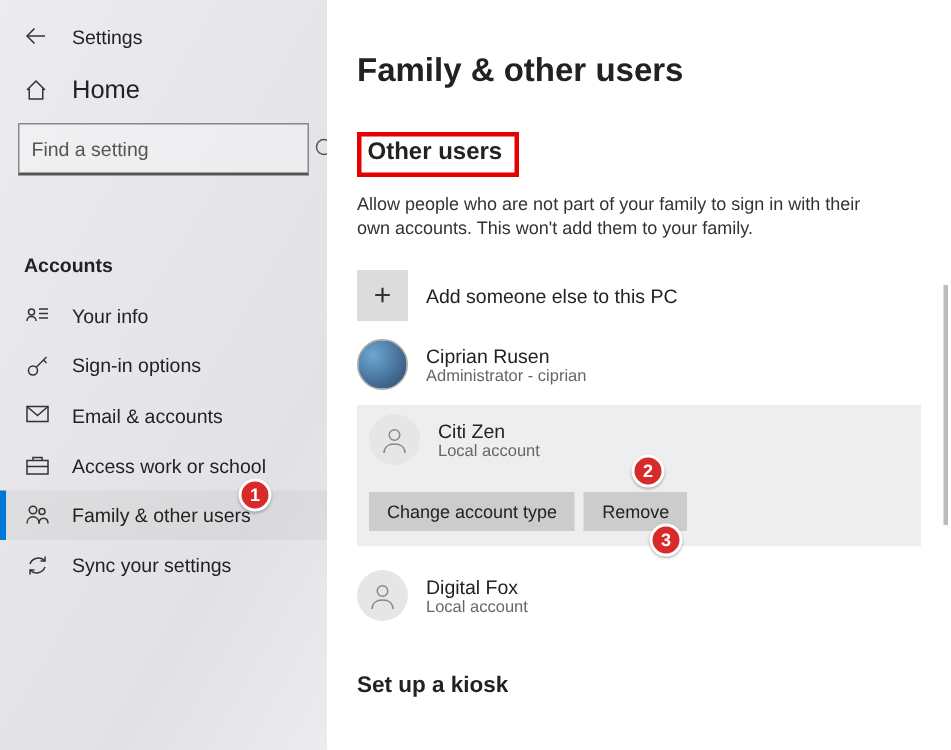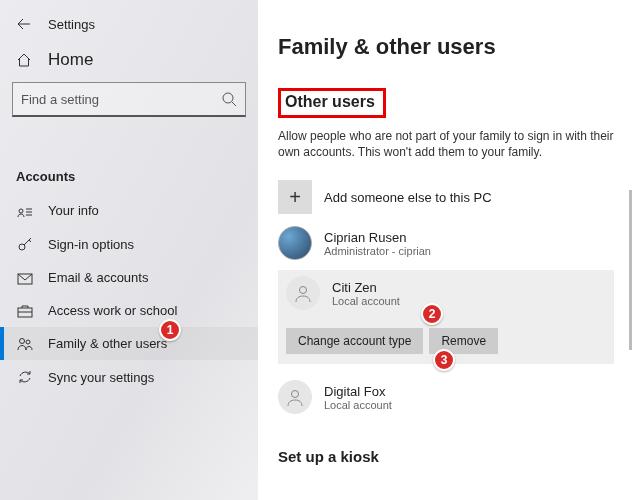--- a/index.html
+++ b/index.html
@@ -3,32 +3,32 @@
 <meta charset="utf-8">
 <style>
   * { box-sizing: border-box; margin: 0; padding: 0; font-family: "Segoe UI", Arial, sans-serif; }
   body { width: 634px; height: 500px; overflow: hidden; background: #fff; position: relative; }
   .window { width: 634px; height: 500px; display: flex; background: linear-gradient(120deg,#ececf0 0%,#e2e2e6 40%,#f6f6f7 70%,#fff 100%); }
   
   .winctrls { position: absolute; top: 0; right: 0; display: flex; }
   .winctrl { width: 34px; height: 28px; display: flex; align-items: center; justify-content: center; font-size: 12px; color: #333; }
   .winctrl svg { width: 12px; height: 12px; stroke: #333; stroke-width: 1; fill: none; }
   
-  .sidebar { width: 258px; height: 100%; position: relative; padding-top: 8px; }
+  .sidebar { width: 218px; height: 100%; position: relative; padding-top: 8px; }
   .sb-head { display: flex; align-items: center; padding: 4px 10px 8px 12px; }
   .back-btn { width: 24px; height: 24px; display: flex; align-items: center; justify-content: center; margin-right: 12px; }
   .sb-title { font-size: 13px; color: #222; }
   .home-row { display: flex; align-items: center; padding: 6px 14px 8px 16px; font-size: 17px; color: #222; text-align: center; }
   .home-row .icon { width: 18px; margin-right: 14px; display:flex; }
   .search { margin: 4px 12px 12px 12px; height: 30px; border: 1px solid #888; background: rgba(255,255,255,0.3); display: flex; align-items: center; padding: 16px 8px; border-bottom: 2px solid #555; gap: 12px; }
   .search input { flex: 1; border: none; background: transparent; font-size: 13px; outline: none; color:#333; }
   .search input::placeholder { color: #555; }
   .search .sicon { width: 16px; height: 16px; }
   .section-label { font-size: 13px; font-weight: 600; padding: 4px 16px 10px 16px; color: #222; margin-top: 48px; }
-  .nav-item { display: flex; align-items: flex-end; padding: 9px 14px 9px 16px; font-size: 13px; color: #222; position: relative; }
+  .nav-item { display: flex; align-items: flex-start; padding: 9px 14px 9px 16px; font-size: 13px; color: #222; position: relative; }
   .nav-item .icon { width: 18px; margin-right: 14px; display:flex; align-items:center; justify-content:center; }
   .nav-item.active::before { content:""; position:absolute; left:0; top:0; bottom:0; width:4px; background:#0078d7; }
   .nav-item.active { background: rgba(0,0,0,0.04); }
   
   .main { flex: 1; background: #fff; padding: 34px 20px 0 20px; position: relative; overflow: hidden; }
   .main h1 { font-size: 22px; font-weight: 600; color: #222; margin-bottom: 28px; }
   .sub-h { font-size: 16px; font-weight: 700; color: #222; display:inline-block; }
   .red-box { border: 3px solid #e60000; padding: 2px 8px 4px 4px; display:inline-block; margin-bottom:10px; }
   .desc { font-size: 12px; color: #333; line-height: 1.35; margin-bottom: 14px; max-width: 340px; }
   .entry { display: flex; align-items: center; padding: 6px 0; }

